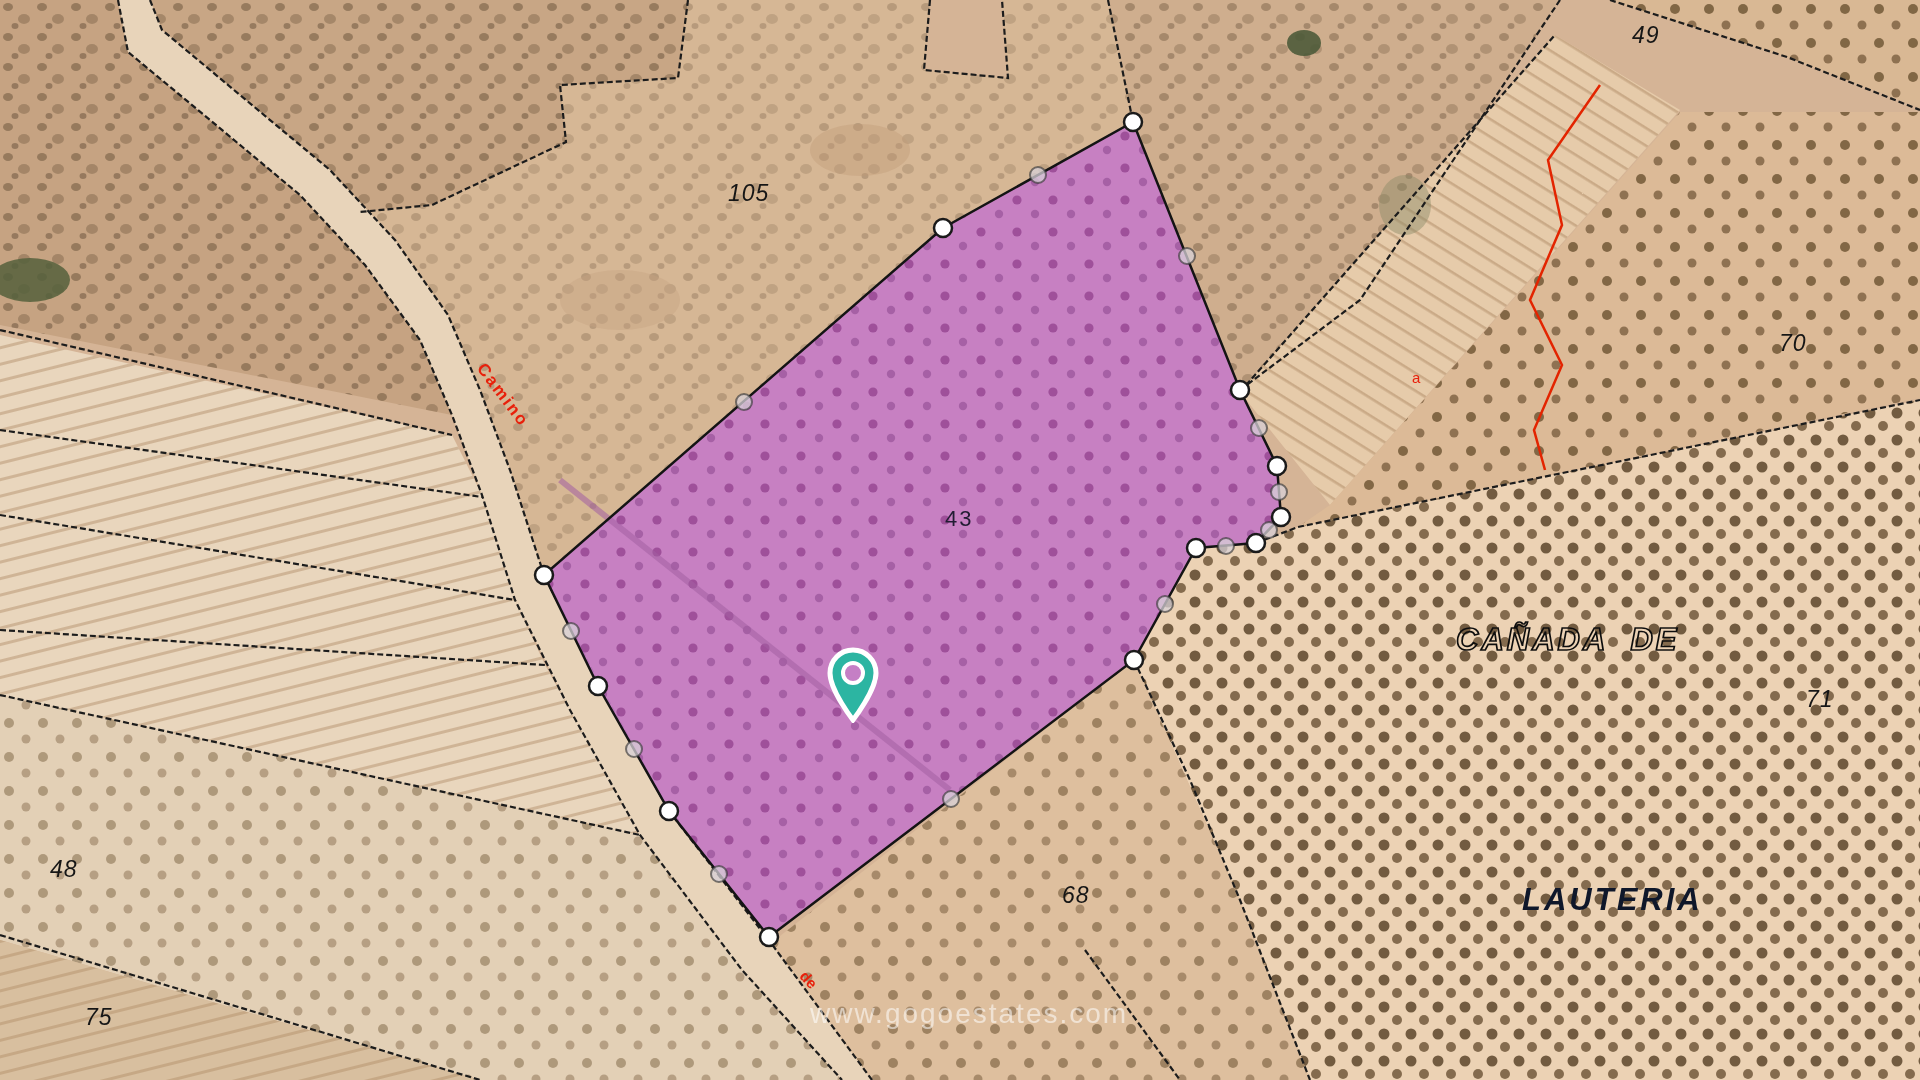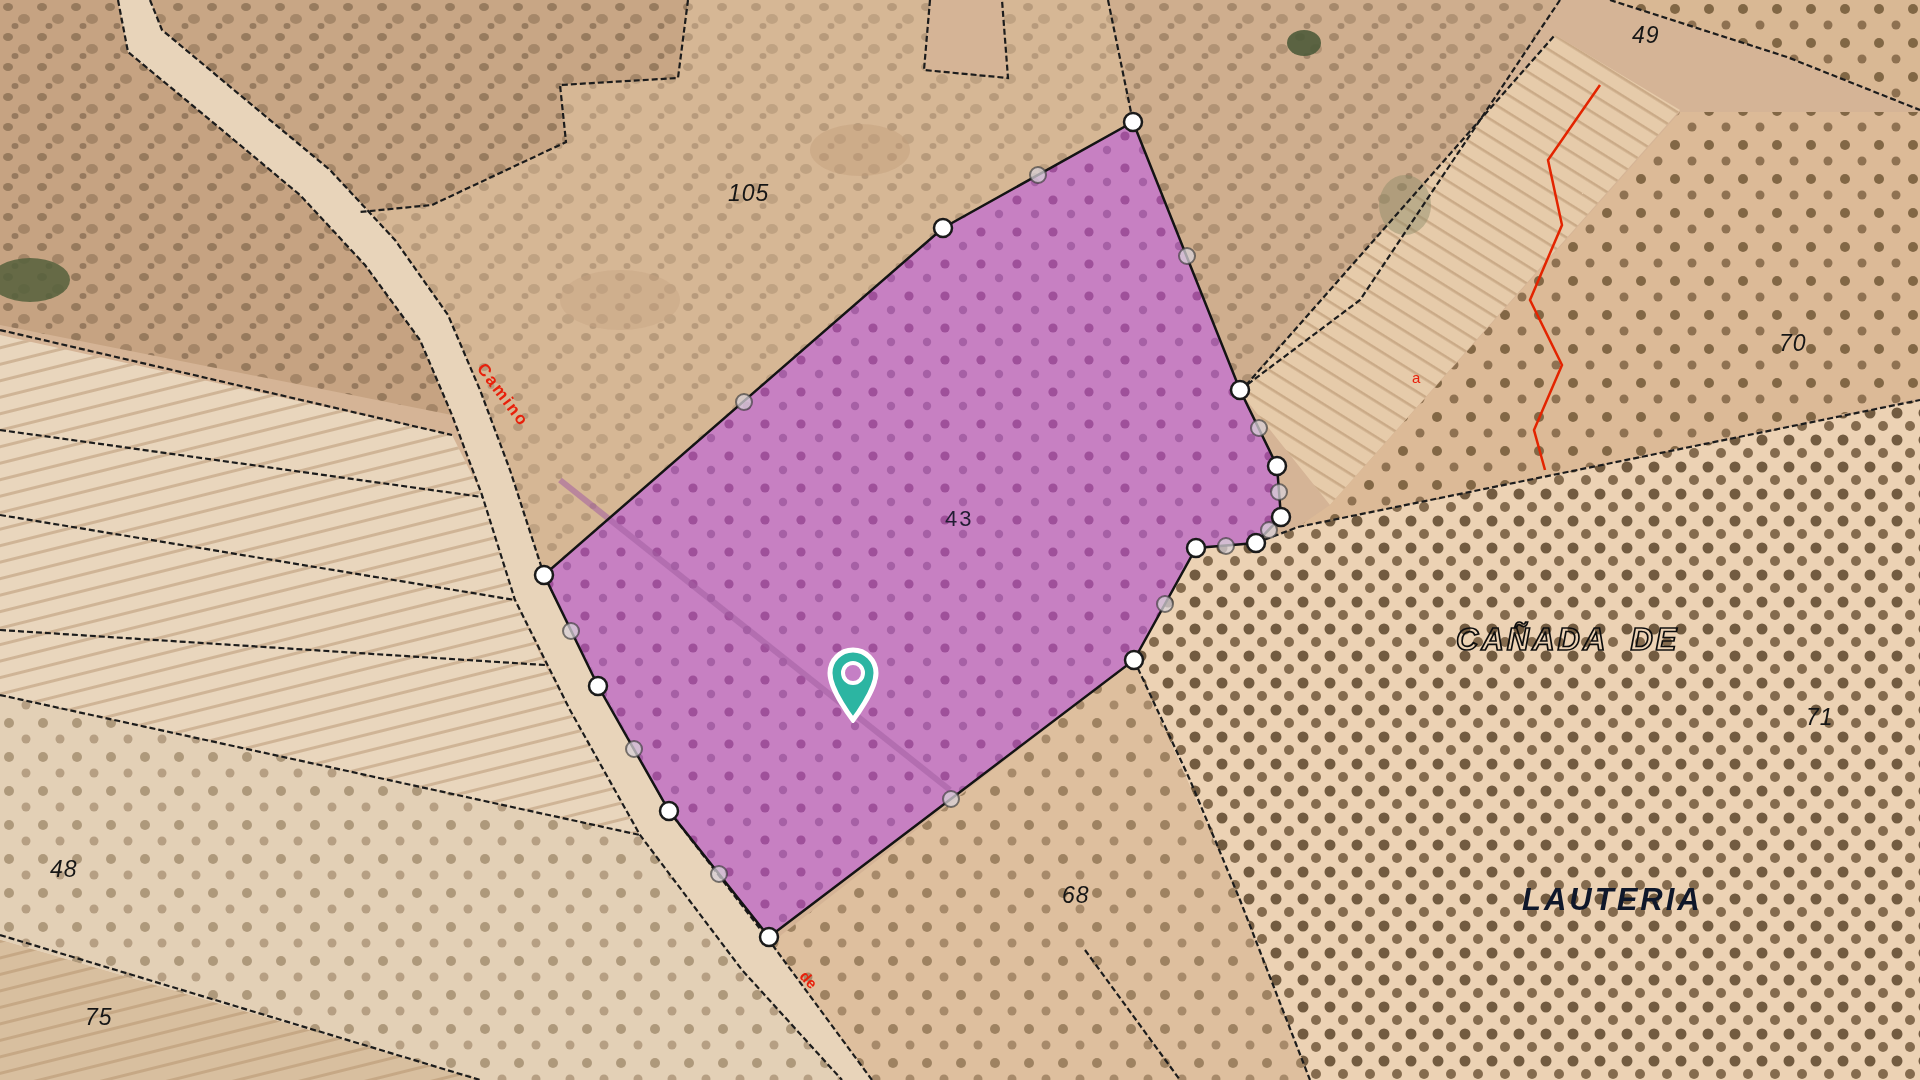--- a/index.html
+++ b/index.html
@@ -160,30 +160,31 @@
       <circle cx="544" cy="575" r="9"></circle>
         <circle cx="943" cy="228" r="9"></circle>
     </g>
   </svg>
 
   <div class="lbl num" style="left:728px;top:182px;">105</div>
   <div class="lbl num-69" style="left:945px;top:508px;">43</div>
   <div class="lbl num" style="left:1062px;top:884px;">68</div>
   <div class="lbl num" style="left:1632px;top:24px;">49</div>
   <div class="lbl num" style="left:1779px;top:288px;margin-top:44px;">70</div>
-  <div class="lbl num" style="left:1806px;top:706px;">71</div>
+  <div class="lbl num" style="left:1806px;top:688px;">71</div>
   <div class="lbl num" style="left:50px;top:858px;">48</div>
   <div class="lbl num" style="left:85px;top:1006px;">75</div>
 
   <div class="lbl place hollow" style="left:1456px;top:624px;">CAÑADA  DE</div>
   <div class="lbl place solid-place" style="left:1522px;top:884px;">LAUTERIA</div>
 
   <div class="lbl redtxt camino" style="left:503px;top:395px;">Camino</div>
   <div class="lbl redtxt detxt" style="left:800px;top:972px;">de</div>
   <div class="lbl redtxt atxt" style="left:1412px;top:370px;">a</div>
 
+  <div class="lbl watermark" style="left:810px;top:1000px;">www.gogoestates.com</div>
 
   <svg class="pin" viewBox="0 0 52 76">
     <path d="M26 3 C13.3 3 3 13.3 3 26 c0 17.5 23 47 23 47 s23 -29.5 23 -47 C49 13.3 38.7 3 26 3 Z" fill="#2cb5a2" stroke="#ffffff" stroke-width="5"></path>
     <circle cx="26" cy="26" r="10" fill="#c57fc5" stroke="#ffffff" stroke-width="4"></circle>
   </svg>
 
 </div>
 
 </body></html>

